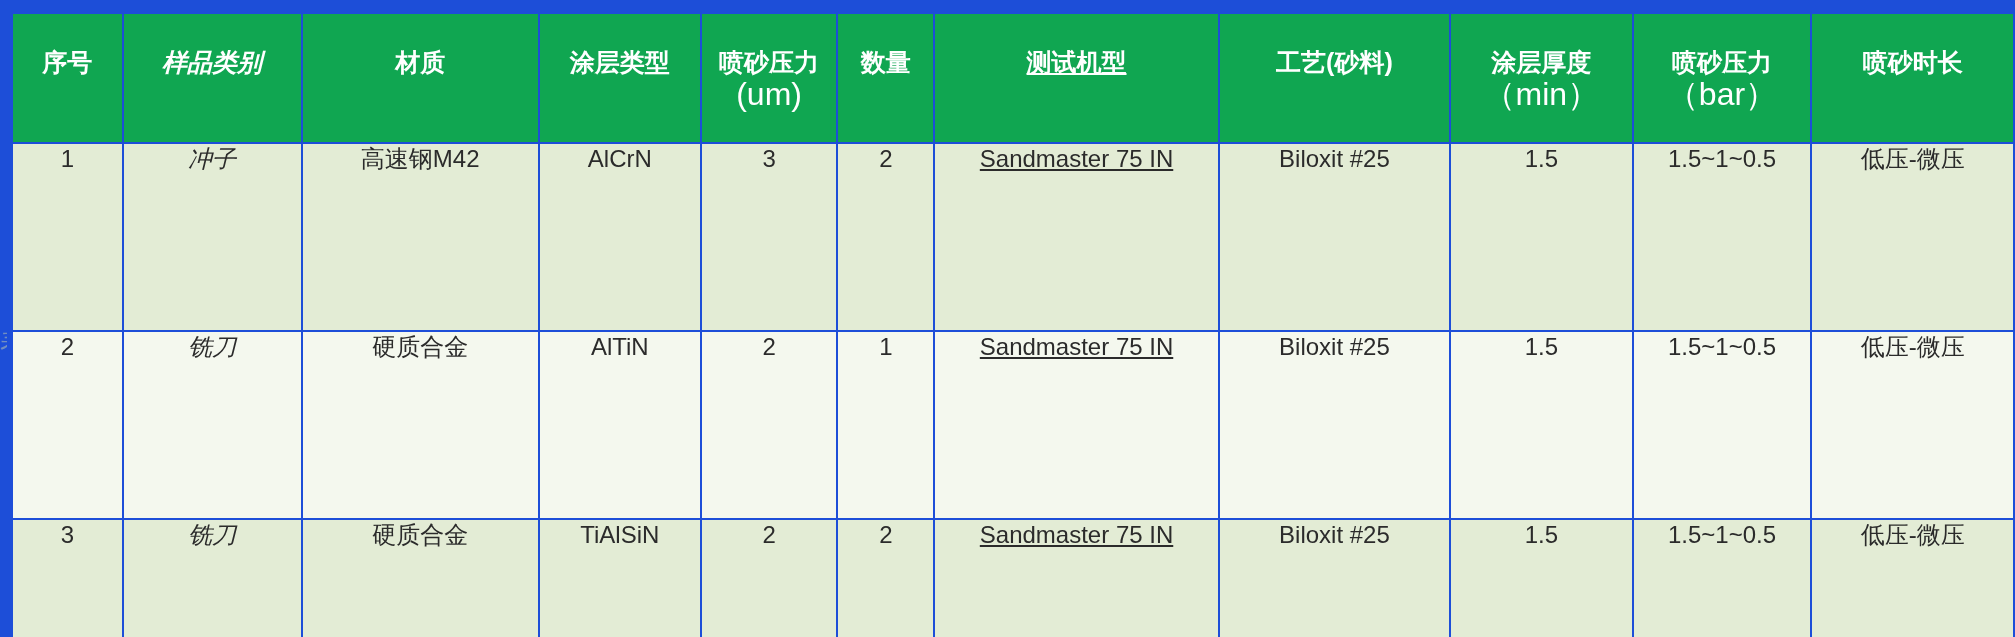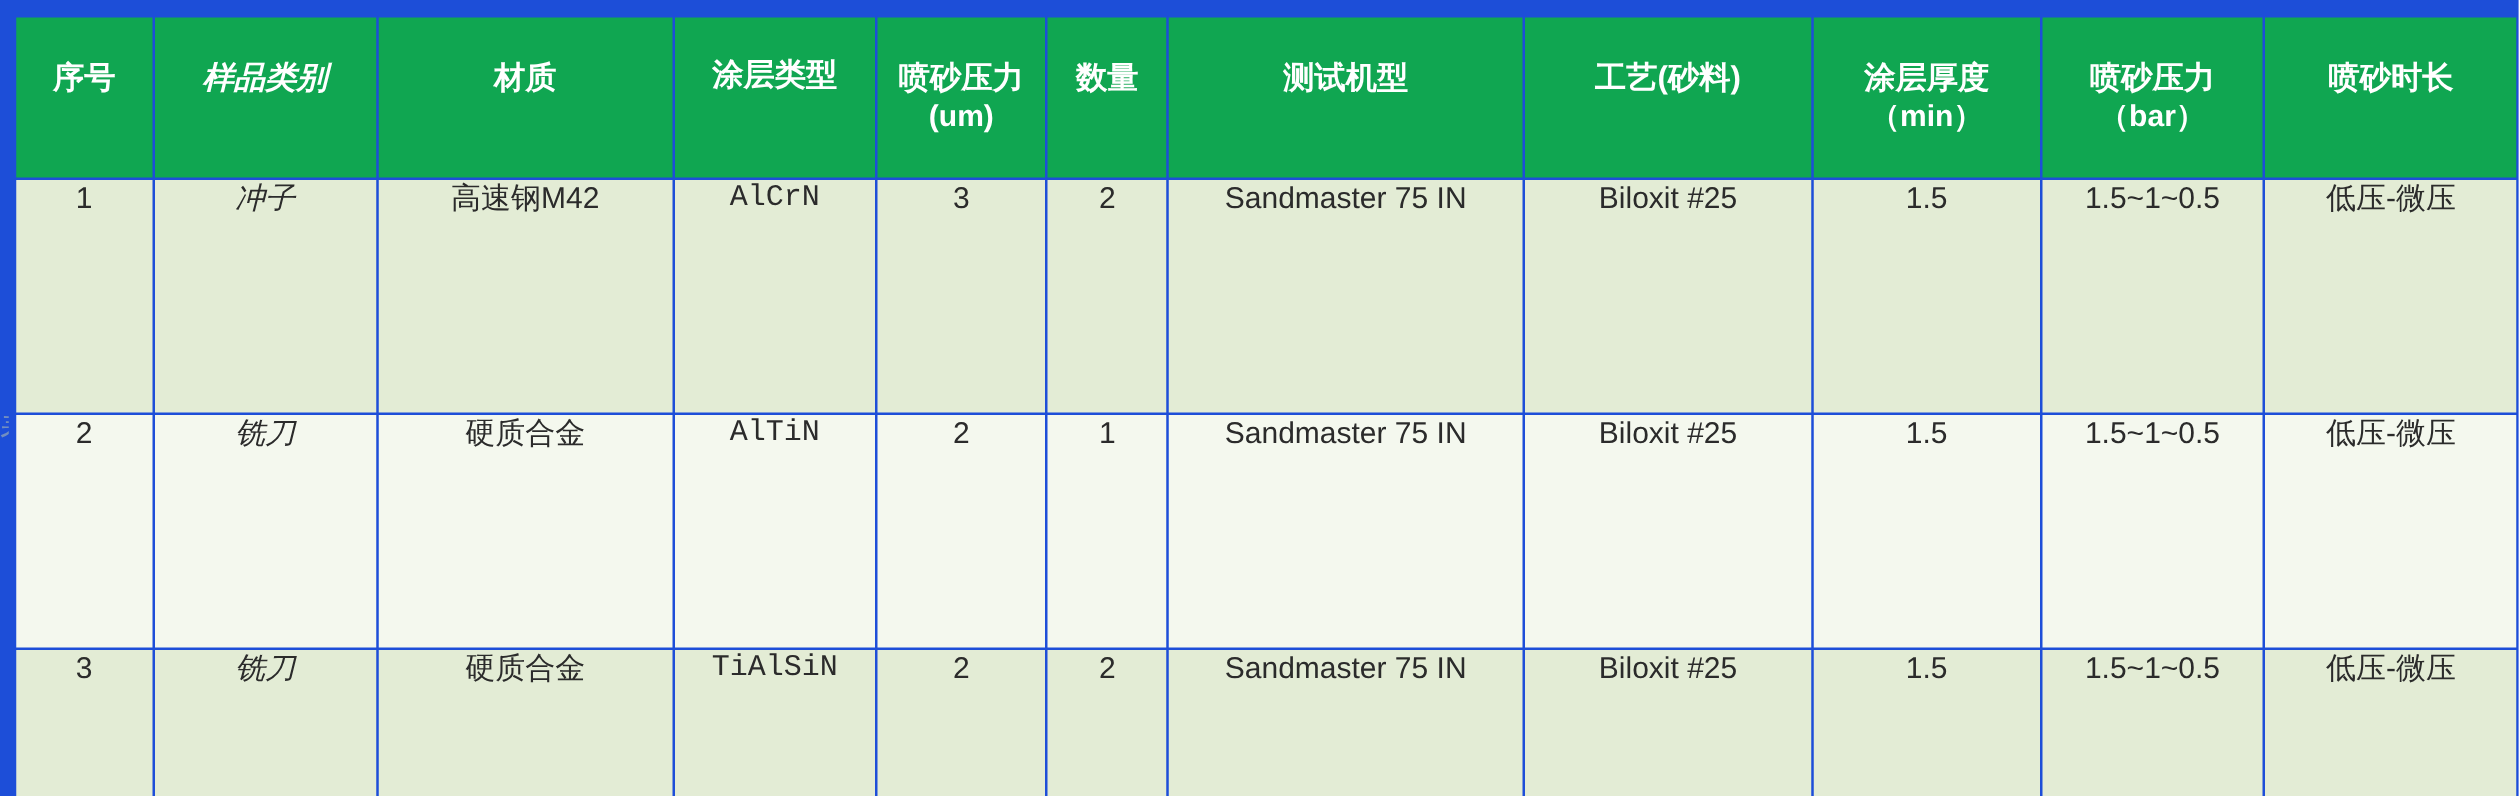--- a/index.html
+++ b/index.html
@@ -65,46 +65,46 @@
     font-weight: bold;
     font-size: 25px;
     height: 92px;
     line-height: 32px;
     padding-top: 10px;
     box-sizing: border-box;
     white-space: pre-line;
   }
   thead th .hdr-sub {
     display: block;
-    font-weight: bold;
-    font-size: 24px;
+    font-weight: normal;
+    font-size: 32px;
   }
 
   
   tbody td {
     font-size: 24px;
     color: #2b2b2b;
     height: 186px;
     line-height: 30px;
     padding-top: 17px;
     box-sizing: border-box;
     white-space: nowrap;
   }
   tbody tr.band-dark td { background: #e3ecd5; }
   tbody tr.band-light td { background: #f4f8ee; }
   tbody tr.row-3 td { height: 180px; }
 
   
   .c-idx     { width: 97px;  }
   .c-cat     { width: 158px; font-style: italic; }
   .c-mat     { width: 210px; }
-  .c-coat    { width: 143px; font-family: Liberation Mono, monospace; }
+  .c-coat    { width: 143px; }
   .c-thick   { width: 120px; }
   .c-qty     { width: 85px;  }
-  .c-machine { width: 252px; }
+  .c-machine { width: 252px; text-decoration: underline; }
   .c-process { width: 205px; }
   .c-time    { width: 161px; }
   .c-press   { width: 158px; }
   .c-note    { width: 179px; }
 </style>
 </head>
 <body>
 
 <div class="sheet">
 

